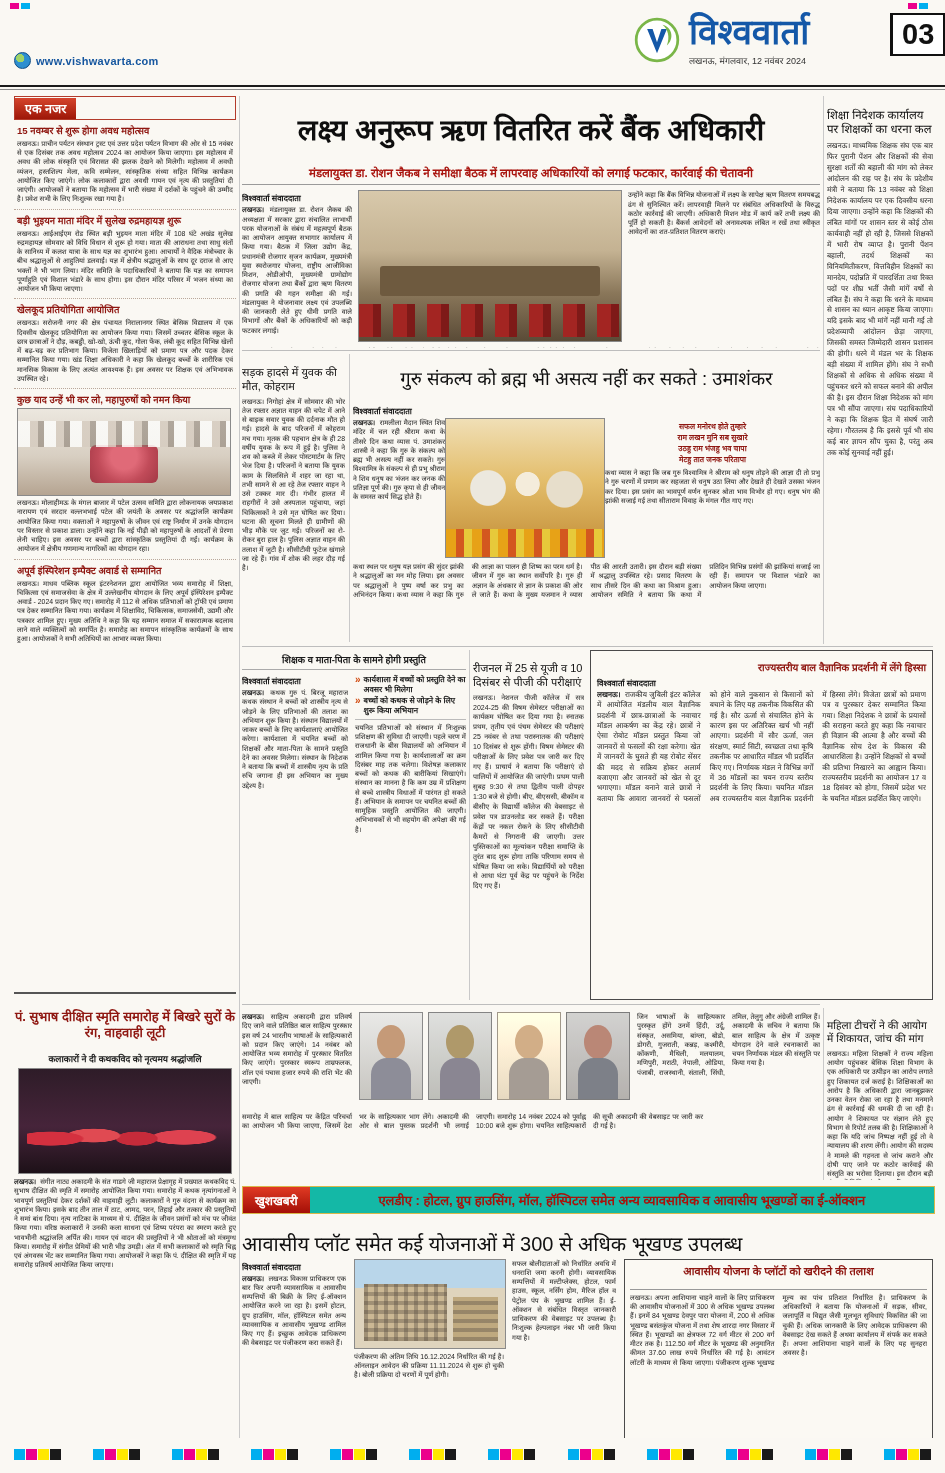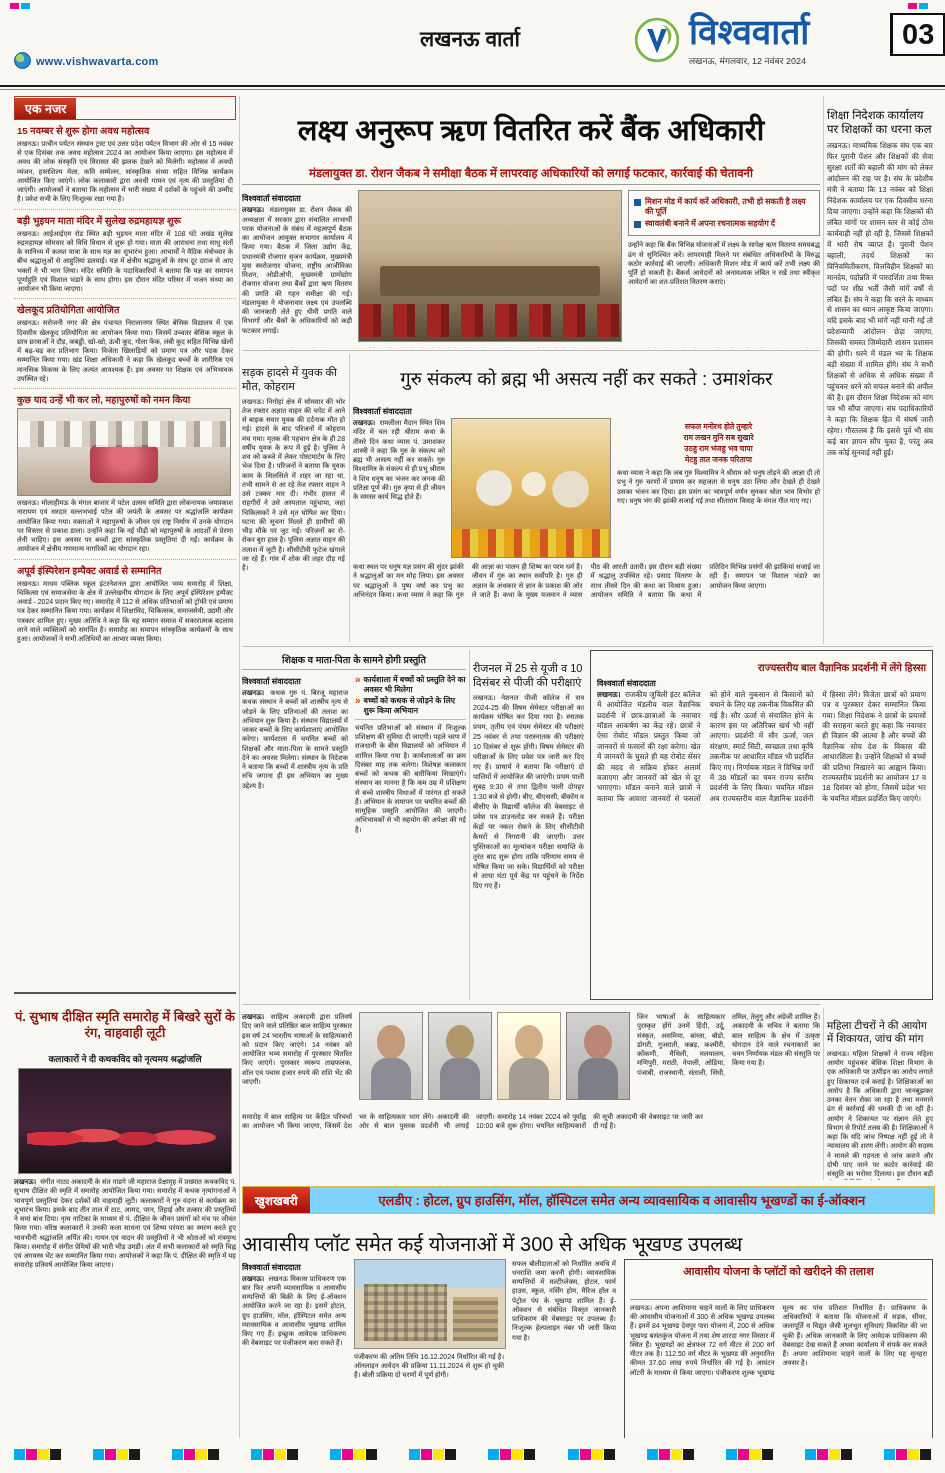--- a/index.html
+++ b/index.html
@@ -71,21 +71,21 @@
   .bullet-box{border:1px solid #8a8a8a;padding:4px 5px;margin-bottom:4px;background:#fdfcf8}
   .lead-bullet{display:flex;gap:4px;margin:2px 0}
   .lead-bullet .sq{width:7px;height:7px;background:#1458a8;flex:none;margin-top:2px}
   .lead-bullet .txt{font-size:8px;font-weight:bold;color:#8f1711;line-height:1.25;text-align:left}
   .kb-bullet{display:flex;gap:3px;margin:2px 0}
   .kb-bullet .chev{color:#d1490f;font-weight:bold;font-size:10px;line-height:1}
   .kb-bullet .txt{font-size:7.8px;font-weight:bold;color:#222;line-height:1.25;text-align:left}
   .verses{font-size:7.6px;font-weight:bold;color:#8f1711;text-align:center;line-height:1.45;margin:3px 0;break-inside:avoid}
   .boxed{border:1.5px solid #4a4a4a;background:#fbf9f3}
   
-  .banner{display:flex;align-items:stretch;border:1px solid #d8b84a;background:#7dd3fc;height:26px;overflow:hidden}
+  .banner{display:flex;align-items:stretch;border:1px solid #d8b84a;background:#14b8a6;height:26px;overflow:hidden}
   .banner-label{background:linear-gradient(180deg,#e03a23,#a40f07);color:#fff;font-weight:bold;font-size:12px;
                 display:flex;align-items:center;padding:0 12px;white-space:nowrap}
   .banner-text{flex:1;display:flex;align-items:center;justify-content:center;color:#a8120b;
                font-weight:bold;font-size:13px;white-space:nowrap;overflow:hidden}
   
   #print-strip{position:absolute;left:14px;top:1448px;width:917px;height:12px;display:flex;justify-content:space-between;align-items:center}
   .pm-group{display:flex;gap:1px}
   .pm-group span{width:11px;height:11px;display:inline-block}
   .pm-top{display:flex;gap:2px}
   .pm-top span{width:9px;height:6px;display:inline-block}
@@ -100,21 +100,20 @@
 <div class="abs pm-top" style="left:908px;top:3px">
     <span style="background: rgb(236, 0, 140);"></span>
     <span style="background: rgb(0, 174, 239);"></span>
   </div>
 
 <div class="abs" style="left:0;top:0;width:945px;height:90px">
   <div class="abs" style="left:14px;top:52px;display:flex;align-items:center;gap:5px">
     <span class="globe"></span>
     <span class="site">www.vishwavarta.com</span>
   </div>
-  <div class="abs" style="left:320px;top:24px;width:300px;text-align:center;font-size:21px;font-weight:bold;color:#161616">लखनऊ वार्ता</div>
   <div class="abs" style="left:634px;top:14px;display:flex;gap:9px;align-items:center">
     <svg width="46" height="46" viewBox="0 0 42 42">
       <circle cx="21" cy="21" r="19" fill="#ffffff" stroke="#7ab648" stroke-width="2.5"></circle>
       <path d="M12 11 L21 33 L30 11 L25 11 L21 23 L17 11 Z" fill="#1458a8"></path>
       <path d="M26 7 C35 9 37 20 30 26 C33 18 31 11 26 7 Z" fill="#7ab648"></path>
     </svg>
     <div>
       <div class="masthead-title">विश्ववार्ता</div>
       <div class="edition">लखनऊ, मंगलवार, 12 नवंबर 2024</div>
     </div>
@@ -182,50 +181,40 @@
   <div style="display:flex;gap:6px;margin-top:5px">
     <div style="width:110px;flex:none">
       <div class="byline">विश्ववार्ता संवाददाता</div>
       <p class="bt" style="margin:0;height:138px">
         <span class="dl">लखनऊ।</span>
         <span>मंडलायुक्त डा. रोशन जैकब की अध्यक्षता में सरकार द्वारा संचालित लाभार्थी परक योजनाओं के संबंध में महत्वपूर्ण बैठक का आयोजन आयुक्त सभागार कार्यालय में किया गया। बैठक में जिला उद्योग केंद्र, प्रधानमंत्री रोजगार सृजन कार्यक्रम, मुख्यमंत्री युवा स्वरोजगार योजना, राष्ट्रीय आजीविका मिशन, ओडीओपी, मुख्यमंत्री ग्रामोद्योग रोजगार योजना तथा बैंकों द्वारा ऋण वितरण की प्रगति की गहन समीक्षा की गई। मंडलायुक्त ने योजनावार लक्ष्य एवं उपलब्धि की जानकारी लेते हुए धीमी प्रगति वाले विभागों और बैंकों के अधिकारियों को कड़ी फटकार लगाई।</span>
       </p>
     </div>
     <div class="photo ph-meeting" style="width:262px;height:150px"></div>
     <div style="flex:1">
-      <div class="bullet-box">
-        <div class="lead-bullet">
-          <span class="sq"></span>
-          <span class="txt">मिशन मोड में कार्य करें अधिकारी, तभी हो सकती है लक्ष्य की पूर्ति</span>
-        </div>
-        <div class="lead-bullet">
-          <span class="sq"></span>
-          <span class="txt">स्वावलंबी बनाने में अपना रचनात्मक सहयोग दें</span>
-        </div>
-      </div>
       <p class="bt" style="margin:0;height:84px">उन्होंने कहा कि बैंक विभिन्न योजनाओं में लक्ष्य के सापेक्ष ऋण वितरण समयबद्ध ढंग से सुनिश्चित करें। लापरवाही मिलने पर संबंधित अधिकारियों के विरुद्ध कठोर कार्रवाई की जाएगी। अधिकारी मिशन मोड में कार्य करें तभी लक्ष्य की पूर्ति हो सकती है। बैंकर्स आवेदनों को अनावश्यक लंबित न रखें तथा स्वीकृत आवेदनों का शत-प्रतिशत वितरण कराएं।</p>
     </div>
   </div>
   <p class="bt" style="margin:4px 0 0 0;column-count:5;column-gap:7px;height:46px">मंडलायुक्त ने कहा कि युवाओं को स्वरोजगार से जोड़कर स्वावलंबी बनाने में बैंक अपना रचनात्मक सहयोग दें। जनपद स्तर पर आयोजित होने वाली बैंकर्स समिति की बैठकों में प्रगति की नियमित समीक्षा की जाए। उन्होंने निर्देश दिया कि मुख्यमंत्री युवा स्वरोजगार योजना एवं ओडीओपी में स्वीकृत आवेदनों का वितरण इसी सप्ताह पूर्ण किया जाए। बैठक में संयुक्त आयुक्त उद्योग, जिला अग्रणी प्रबंधक, नाबार्ड के अधिकारी सहित विभिन्न बैंकों के जिला समन्वयक उपस्थित रहे। मंडलायुक्त ने स्पष्ट किया कि अगली समीक्षा बैठक में प्रगति संतोषजनक न मिलने पर जवाबदेही तय की जाएगी।</p>
 </div>
 
 <div class="abs" style="left:827px;top:96px;width:106px;height:548px;overflow:hidden">
   <h3 class="hl-black" style="font-size:11.5px;line-height:1.3;margin-bottom:4px">शिक्षा निदेशक कार्यालय पर शिक्षकों का धरना कल</h3>
   <p class="bt" style="margin:0;font-size:7.2px;line-height:1.52;height:496px">लखनऊ। माध्यमिक शिक्षक संघ एक बार फिर पुरानी पेंशन और शिक्षकों की सेवा सुरक्षा शर्तों की बहाली की मांग को लेकर आंदोलन की राह पर है। संघ के प्रदेशीय मंत्री ने बताया कि 13 नवंबर को शिक्षा निदेशक कार्यालय पर एक दिवसीय धरना दिया जाएगा। उन्होंने कहा कि शिक्षकों की लंबित मांगों पर शासन स्तर से कोई ठोस कार्यवाही नहीं हो रही है, जिससे शिक्षकों में भारी रोष व्याप्त है। पुरानी पेंशन बहाली, तदर्थ शिक्षकों का विनियमितीकरण, वित्तविहीन शिक्षकों का मानदेय, पदोन्नति में पारदर्शिता तथा रिक्त पदों पर शीघ्र भर्ती जैसी मांगें वर्षों से लंबित हैं। संघ ने कहा कि धरने के माध्यम से शासन का ध्यान आकृष्ट किया जाएगा। यदि इसके बाद भी मांगें नहीं मानी गईं तो प्रदेशव्यापी आंदोलन छेड़ा जाएगा, जिसकी समस्त जिम्मेदारी शासन प्रशासन की होगी। धरने में मंडल भर के शिक्षक बड़ी संख्या में शामिल होंगे। संघ ने सभी शिक्षकों से अधिक से अधिक संख्या में पहुंचकर धरने को सफल बनाने की अपील की है। इस दौरान शिक्षा निदेशक को मांग पत्र भी सौंपा जाएगा। संघ पदाधिकारियों ने कहा कि शिक्षक हित में संघर्ष जारी रहेगा। गौरतलब है कि इससे पूर्व भी संघ कई बार ज्ञापन सौंप चुका है, परंतु अब तक कोई सुनवाई नहीं हुई।</p>
 </div>
 
 <div class="abs" style="left:242px;top:354px;width:103px;height:288px;overflow:hidden">
   <h3 class="hl-black" style="font-size:11px;line-height:1.3;margin-bottom:3px">सड़क हादसे में युवक की मौत, कोहराम</h3>
   <p class="bt" style="margin:0;height:244px">लखनऊ। निगोहां क्षेत्र में सोमवार की भोर तेज रफ्तार अज्ञात वाहन की चपेट में आने से बाइक सवार युवक की दर्दनाक मौत हो गई। हादसे के बाद परिजनों में कोहराम मच गया। मृतक की पहचान क्षेत्र के ही 28 वर्षीय युवक के रूप में हुई है। पुलिस ने शव को कब्जे में लेकर पोस्टमार्टम के लिए भेज दिया है। परिजनों ने बताया कि युवक काम के सिलसिले में शहर जा रहा था, तभी सामने से आ रहे तेज रफ्तार वाहन ने उसे टक्कर मार दी। गंभीर हालत में राहगीरों ने उसे अस्पताल पहुंचाया, जहां चिकित्सकों ने उसे मृत घोषित कर दिया। घटना की सूचना मिलते ही ग्रामीणों की भीड़ मौके पर जुट गई। परिजनों का रो-रोकर बुरा हाल है। पुलिस अज्ञात वाहन की तलाश में जुटी है। सीसीटीवी फुटेज खंगाले जा रहे हैं। गांव में शोक की लहर दौड़ गई है।</p>
 </div>
 
 <div class="abs" style="left:353px;top:354px;width:467px;height:288px;overflow:hidden">
   <h2 class="hl-black" style="font-size:18.5px;text-align:center;line-height:1.1">गुरु संकल्प को ब्रह्म भी असत्य नहीं कर सकते : उमाशंकर</h2>
   <div class="byline">विश्ववार्ता संवाददाता</div>
-  <div style="display:flex;gap:6px">
+  <div style="display:flex;">
     <p class="bt" style="margin:0;width:92px;flex:none;height:138px">
       <span class="dl">लखनऊ।</span>
       <span>रामलीला मैदान स्थित शिव मंदिर में चल रही श्रीराम कथा के तीसरे दिन कथा व्यास पं. उमाशंकर शास्त्री ने कहा कि गुरु के संकल्प को ब्रह्म भी असत्य नहीं कर सकते। गुरु विश्वामित्र के संकल्प से ही प्रभु श्रीराम ने शिव धनुष का भंजन कर जनक की प्रतिज्ञा पूर्ण की। गुरु कृपा से ही जीवन के समस्त कार्य सिद्ध होते हैं।</span>
     </p>
     <div class="photo ph-guru" style="width:158px;height:138px"></div>
     <div style="flex:1">
       <div class="verses">
         <div>सफल मनोरथ होते तुम्हारे</div>
         <div>राम लखन मुनि सब सुखारे</div>
         <div>उठहु राम भंजहु भव चापा</div>
@@ -311,21 +300,21 @@
         <span class="dl">लखनऊ।</span>
         <span>लखनऊ विकास प्राधिकरण एक बार फिर अपनी व्यावसायिक व आवासीय सम्पत्तियों की बिक्री के लिए ई-ऑक्शन आयोजित करने जा रहा है। इसमें होटल, ग्रुप हाउसिंग, मॉल, हॉस्पिटल समेत अन्य व्यावसायिक व आवासीय भूखण्ड शामिल किए गए हैं। इच्छुक आवेदक प्राधिकरण की वेबसाइट पर पंजीकरण करा सकते हैं।</span>
       </p>
     </div>
     <div style="width:150px;flex:none">
       <div class="photo ph-building" style="width:150px;height:88px"></div>
       <p class="bt" style="margin:3px 0 0 0;height:94px">पंजीकरण की अंतिम तिथि 16.12.2024 निर्धारित की गई है। ऑनलाइन आवेदन की प्रक्रिया 11.11.2024 से शुरू हो चुकी है। बोली प्रक्रिया दो चरणों में पूर्ण होगी।</p>
     </div>
     <p class="bt" style="margin:0;width:104px;flex:none;height:186px">सफल बोलीदाताओं को निर्धारित अवधि में धनराशि जमा करनी होगी। व्यावसायिक सम्पत्तियों में मल्टीप्लेक्स, होटल, फार्म हाउस, स्कूल, नर्सिंग होम, मैरिज हॉल व पेट्रोल पंप के भूखण्ड शामिल हैं। ई-ऑक्शन से संबंधित विस्तृत जानकारी प्राधिकरण की वेबसाइट पर उपलब्ध है। निःशुल्क हेल्पलाइन नंबर भी जारी किया गया है।</p>
     <div class="boxed" style="flex:1;padding:5px;overflow:hidden">
-      <div class="hl-maroon" style="font-size:11px;text-align:center;line-height:1.2;border-bottom:1px solid #999;padding-bottom:21px;margin-bottom:3px">आवासीय योजना के प्लॉट‌ों को खरीदने की तलाश</div>
+      <div class="hl-maroon" style="font-size:11px;text-align:center;line-height:1.2;border-bottom:1px solid #999;padding-bottom:11px;margin-bottom:3px">आवासीय योजना के प्लॉट‌ों को खरीदने की तलाश</div>
       <p class="bt" style="margin:0;column-count:2;column-gap:8px;height:158px">लखनऊ। अपना आशियाना चाहने वालों के लिए प्राधिकरण की आवासीय योजनाओं में 300 से अधिक भूखण्ड उपलब्ध हैं। इनमें 84 भूखण्ड देवपुर पारा योजना में, 200 से अधिक भूखण्ड बसंतकुंज योजना में तथा शेष शारदा नगर विस्तार में स्थित हैं। भूखण्डों का क्षेत्रफल 72 वर्ग मीटर से 200 वर्ग मीटर तक है। 112.50 वर्ग मीटर के भूखण्ड की अनुमानित कीमत 37.60 लाख रुपये निर्धारित की गई है। आवंटन लॉटरी के माध्यम से किया जाएगा। पंजीकरण शुल्क भूखण्ड मूल्य का पांच प्रतिशत निर्धारित है। प्राधिकरण के अधिकारियों ने बताया कि योजनाओं में सड़क, सीवर, जलापूर्ति व विद्युत जैसी मूलभूत सुविधाएं विकसित की जा चुकी हैं। अधिक जानकारी के लिए आवेदक प्राधिकरण की वेबसाइट देख सकते हैं अथवा कार्यालय में संपर्क कर सकते हैं। अपना आशियाना चाहने वालों के लिए यह सुनहरा अवसर है।</p>
     </div>
   </div>
 </div>
 
 <div id="print-strip">
     <div class="pm-group">
       <span style="background: rgb(0, 174, 239);"></span>
       <span style="background: rgb(236, 0, 140);"></span>
       <span style="background: rgb(255, 232, 0);"></span>

